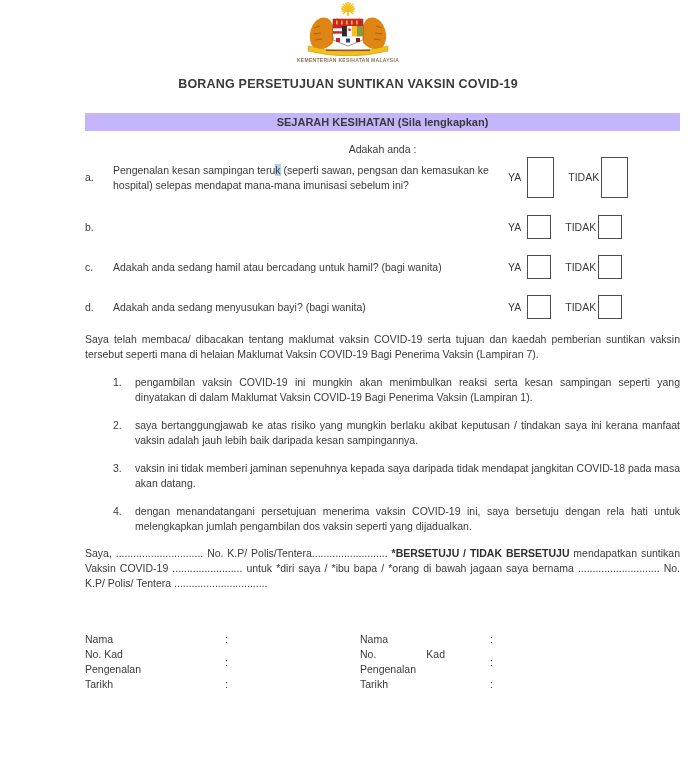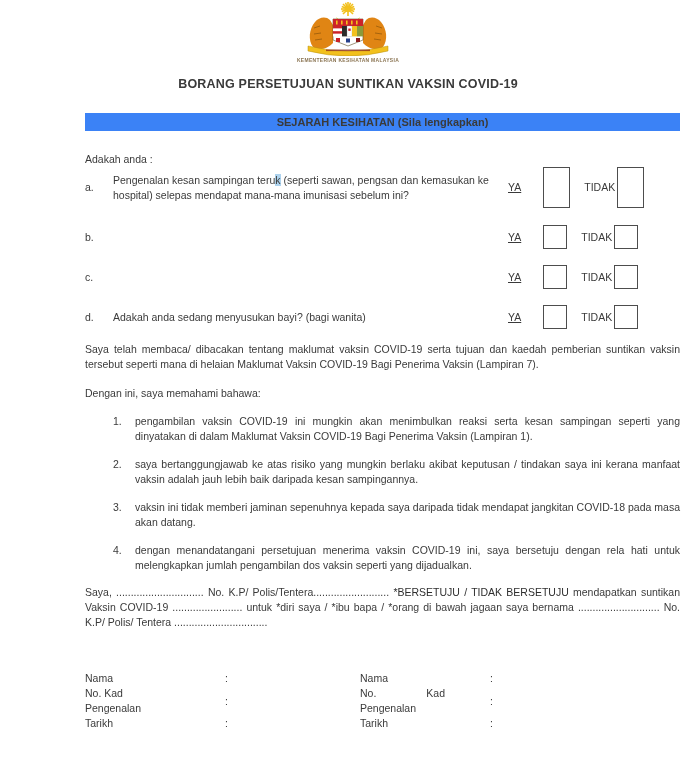--- a/index.html
+++ b/index.html
@@ -12,47 +12,47 @@
   }
   
   .hdr { margin:0 -16px 0 -85px; text-align:center; }
   .crest { display:block; margin:2px auto 0 auto; }
   .ministry {
     font-size:8px; color:#8a7452; letter-spacing:0.5px; font-weight:bold;
     transform:scale(0.62); transform-origin:center top; height:8px;
   }
   .form-title { font-size:12.5px; font-weight:bold; margin-top:13px; letter-spacing:0.2px; }
   .section-bar {
-    margin-top:21px; height:18px; background:#3b82f6;
+    margin-top:21px; height:18px; background:#c4b5fd;
     font-weight:bold; font-size:11px; text-align:center; line-height:18px;
   }
   
-  .q-intro { margin-top:21px; }
+  .q-intro { margin-top:11px;text-align:center; }
   .q-row { display:flex; align-items:center; }
   .q-letter { width:28px; flex:0 0 28px; }
   .q-text { width:385px; flex:0 0 385px; }
   .yn { margin-left:auto; width:172px; flex:0 0 172px; display:flex; align-items:center; }
-  .yn-lab1 { margin-right:22px;text-decoration:underline; }
+  .yn-lab1 { margin-right:6px; }
   .yn-lab2 { margin-left:14px; margin-right:2px; }
   .cbox { width:24px; height:24px; border:1.4px solid #4d4d4d; background:#fff; box-sizing:border-box; }
   .cbox.tall { width:27px; height:41px; }
   .q-row.qa { margin-top:0px; }
   .q-row.qb { margin-top:17px; }
   .q-row.qc { margin-top:16px; }
   .q-row.qd { margin-top:16px; }
   .hl { background:#aed3ee; }
   
   .para { margin-top:13px; text-align:justify; }
   .plain { margin-top:14px; }
   .nlist { margin-top:11px; }
   .n-item { display:flex; margin-top:13px; padding-left:28px; }
   .n-num { width:22px; flex:0 0 22px; }
   .n-text { width:545px; flex:0 0 545px; text-align:justify; }
   .consent { margin-top:12px; text-align:justify; }
-  .consent b { font-weight:normal; color:#2e2e2e; }
+  .consent b { font-weight:bold; color:#2e2e2e; }
   
   .sig-heads { display:flex; margin-top:15px; font-weight:bold; }
   .sig-heads .sh-left { width:275px; flex:0 0 275px; }
   .sig-cols { display:flex; margin-top:41px; }
   .sig-col { width:275px; flex:0 0 275px; }
   .frow { display:flex;align-items:center; }
   .flabel { width:140px; flex:0 0 140px; }
   .sig-col.right .flabel { width:130px; flex:0 0 130px; }
   .frow.double .fcolon { display:flex; align-items:center; }
   .spread { display:flex; justify-content:space-between; width:85px; }
@@ -147,41 +147,41 @@
     <div class="yn">
       <span class="yn-lab1">YA</span>
       <span class="cbox"></span>
       <span class="yn-lab2">TIDAK</span>
       <span class="cbox"></span>
     </div>
   </div>
 
   <div class="q-row qc">
     <div class="q-letter">c.</div>
+    <div class="q-text">Adakah anda sedang hamil atau bercadang untuk hamil? (bagi wanita)</div>
     <div class="yn">
       <span class="yn-lab1">YA</span>
       <span class="cbox"></span>
       <span class="yn-lab2">TIDAK</span>
       <span class="cbox"></span>
     </div>
   </div>
 
   <div class="q-row qd">
     <div class="q-letter">d.</div>
     <div class="q-text">Adakah anda sedang menyusukan bayi? (bagi wanita)</div>
     <div class="yn">
       <span class="yn-lab1">YA</span>
       <span class="cbox"></span>
       <span class="yn-lab2">TIDAK</span>
       <span class="cbox"></span>
     </div>
   </div>
 
   <div class="para">Saya telah membaca/ dibacakan tentang maklumat vaksin COVID-19 serta tujuan dan kaedah pemberian suntikan vaksin tersebut seperti mana di helaian Maklumat Vaksin COVID-19 Bagi Penerima Vaksin (Lampiran 7).</div>
-  <div class="plain">Dengan ini, saya memahami bahawa:</div>
 
   <div class="nlist">
     <div class="n-item">
       <div class="n-num">1.</div>
       <div class="n-text">pengambilan vaksin COVID-19 ini mungkin akan menimbulkan reaksi serta kesan sampingan seperti yang dinyatakan di dalam Maklumat Vaksin COVID-19 Bagi Penerima Vaksin (Lampiran 1).</div>
     </div>
     <div class="n-item">
       <div class="n-num">2.</div>
       <div class="n-text">saya bertanggungjawab ke atas risiko yang mungkin berlaku akibat keputusan / tindakan saya ini kerana manfaat vaksin adalah jauh lebih baik daripada kesan sampingannya.</div>
     </div>

